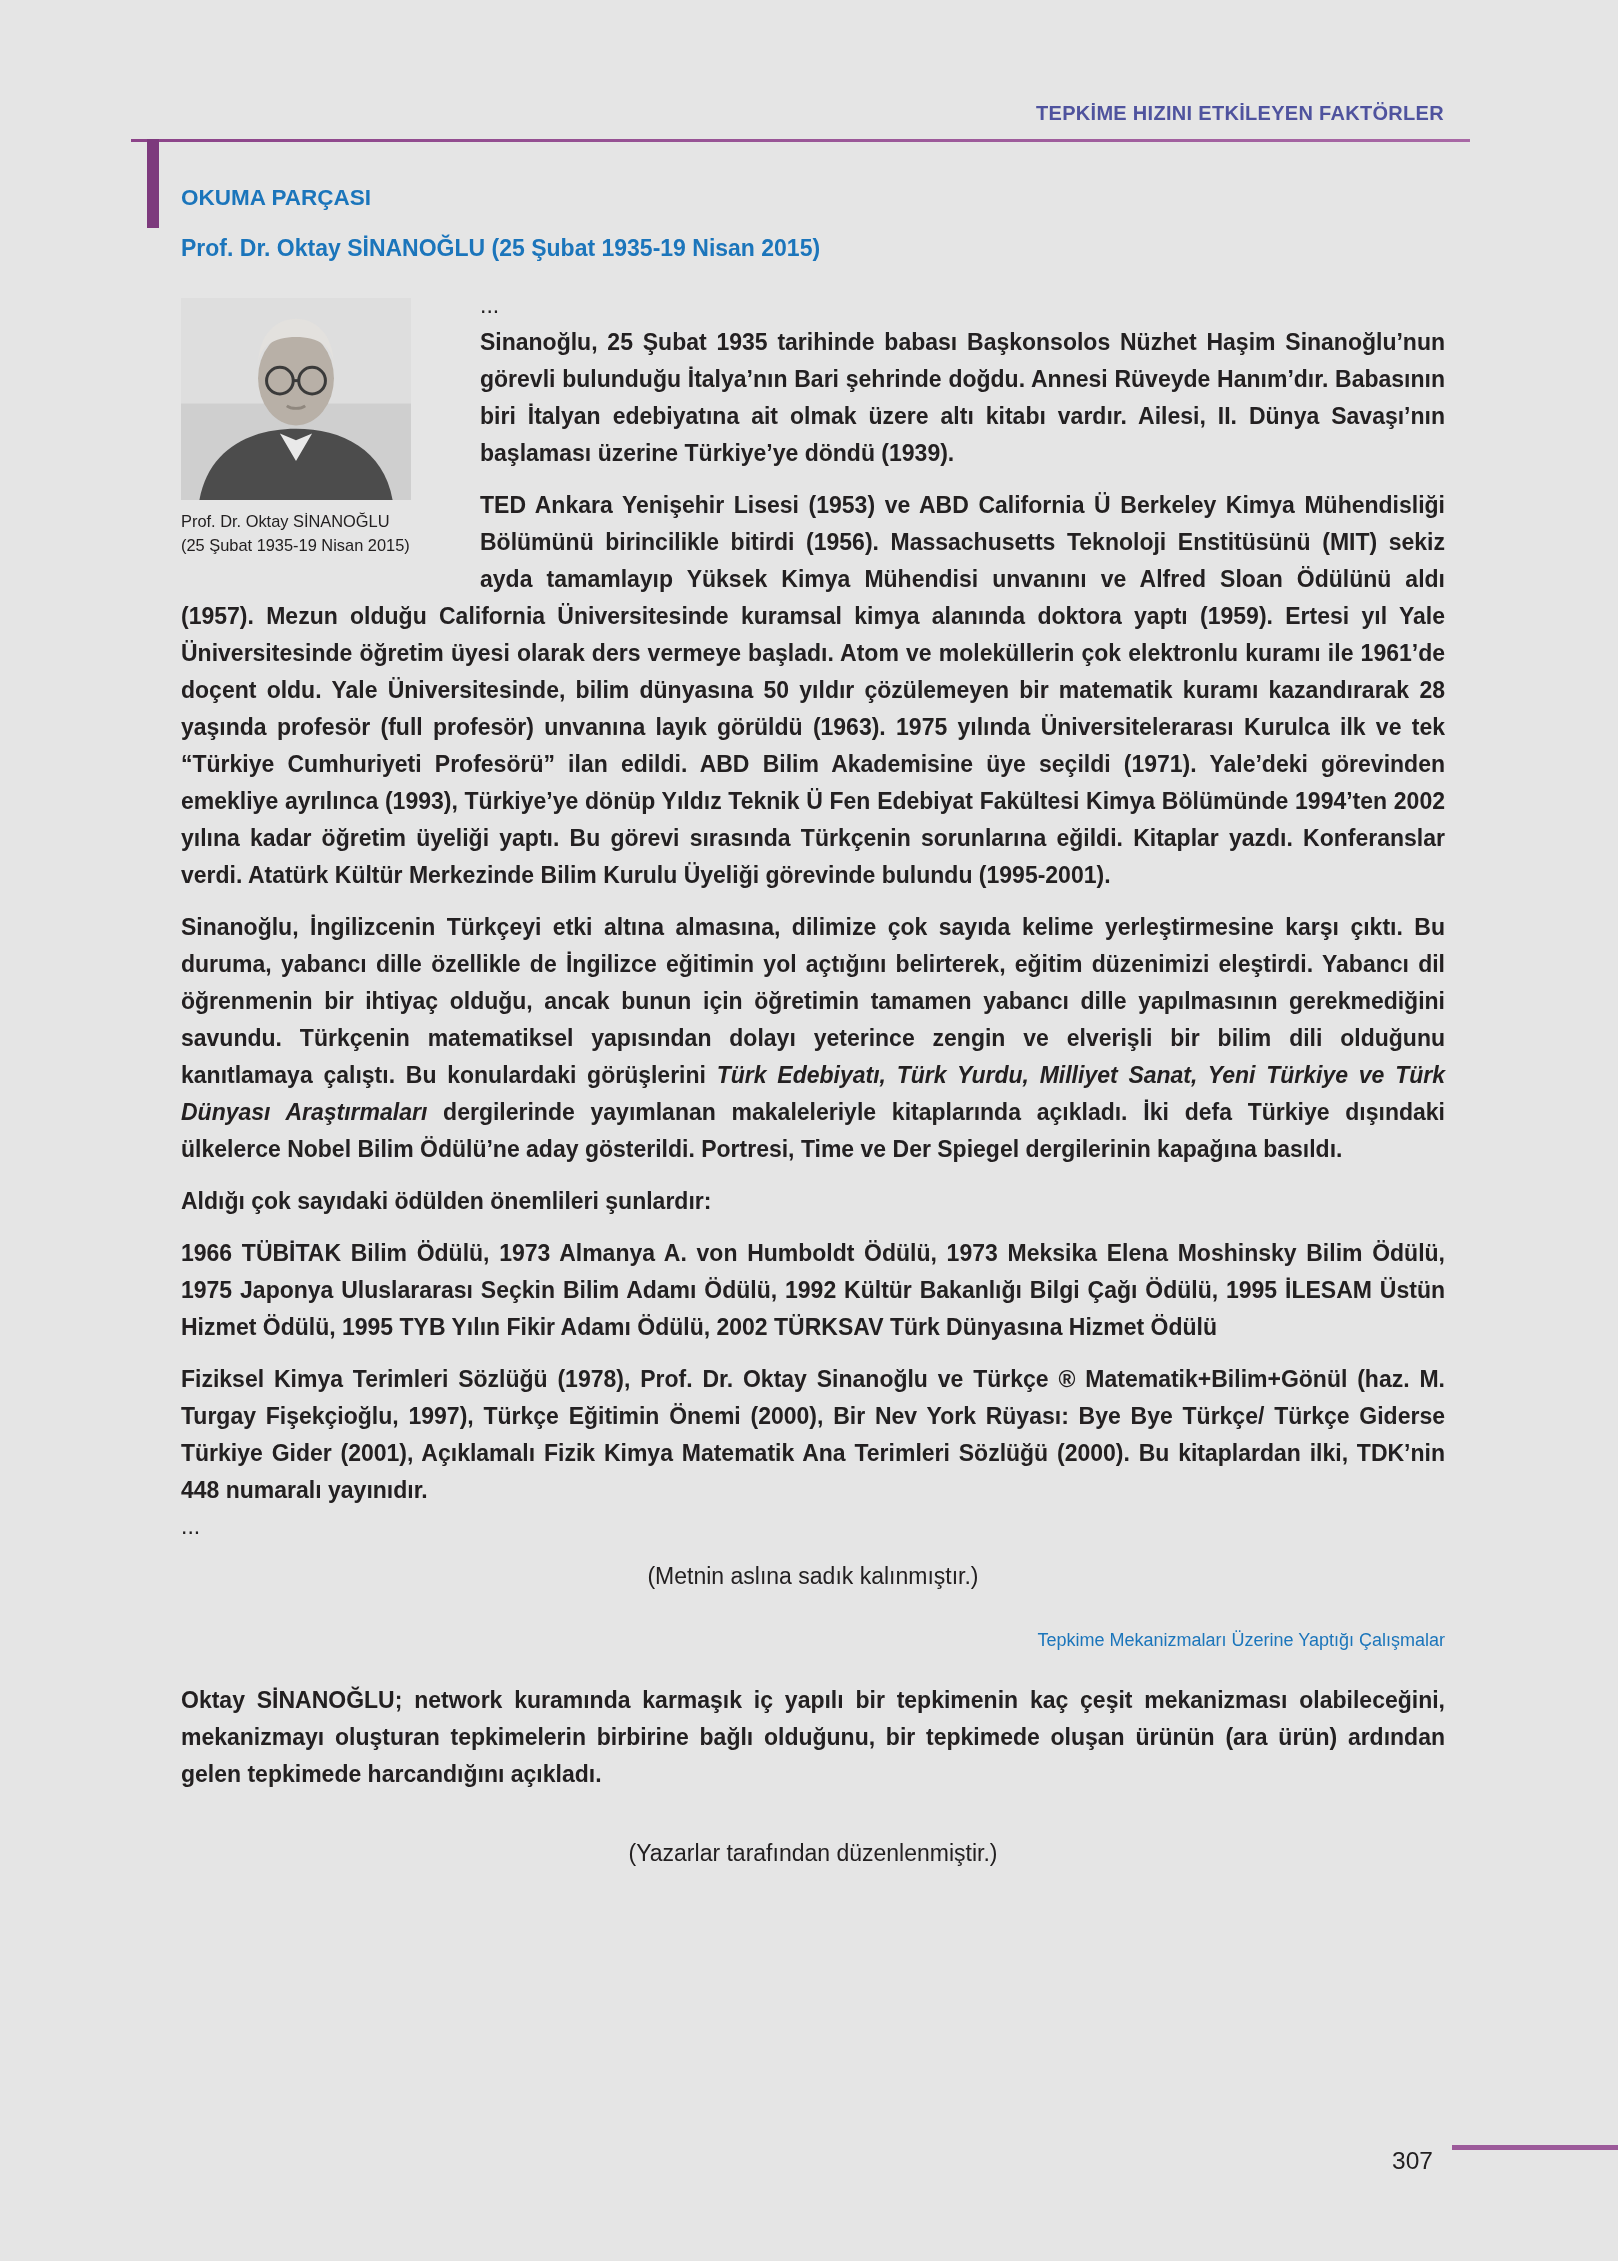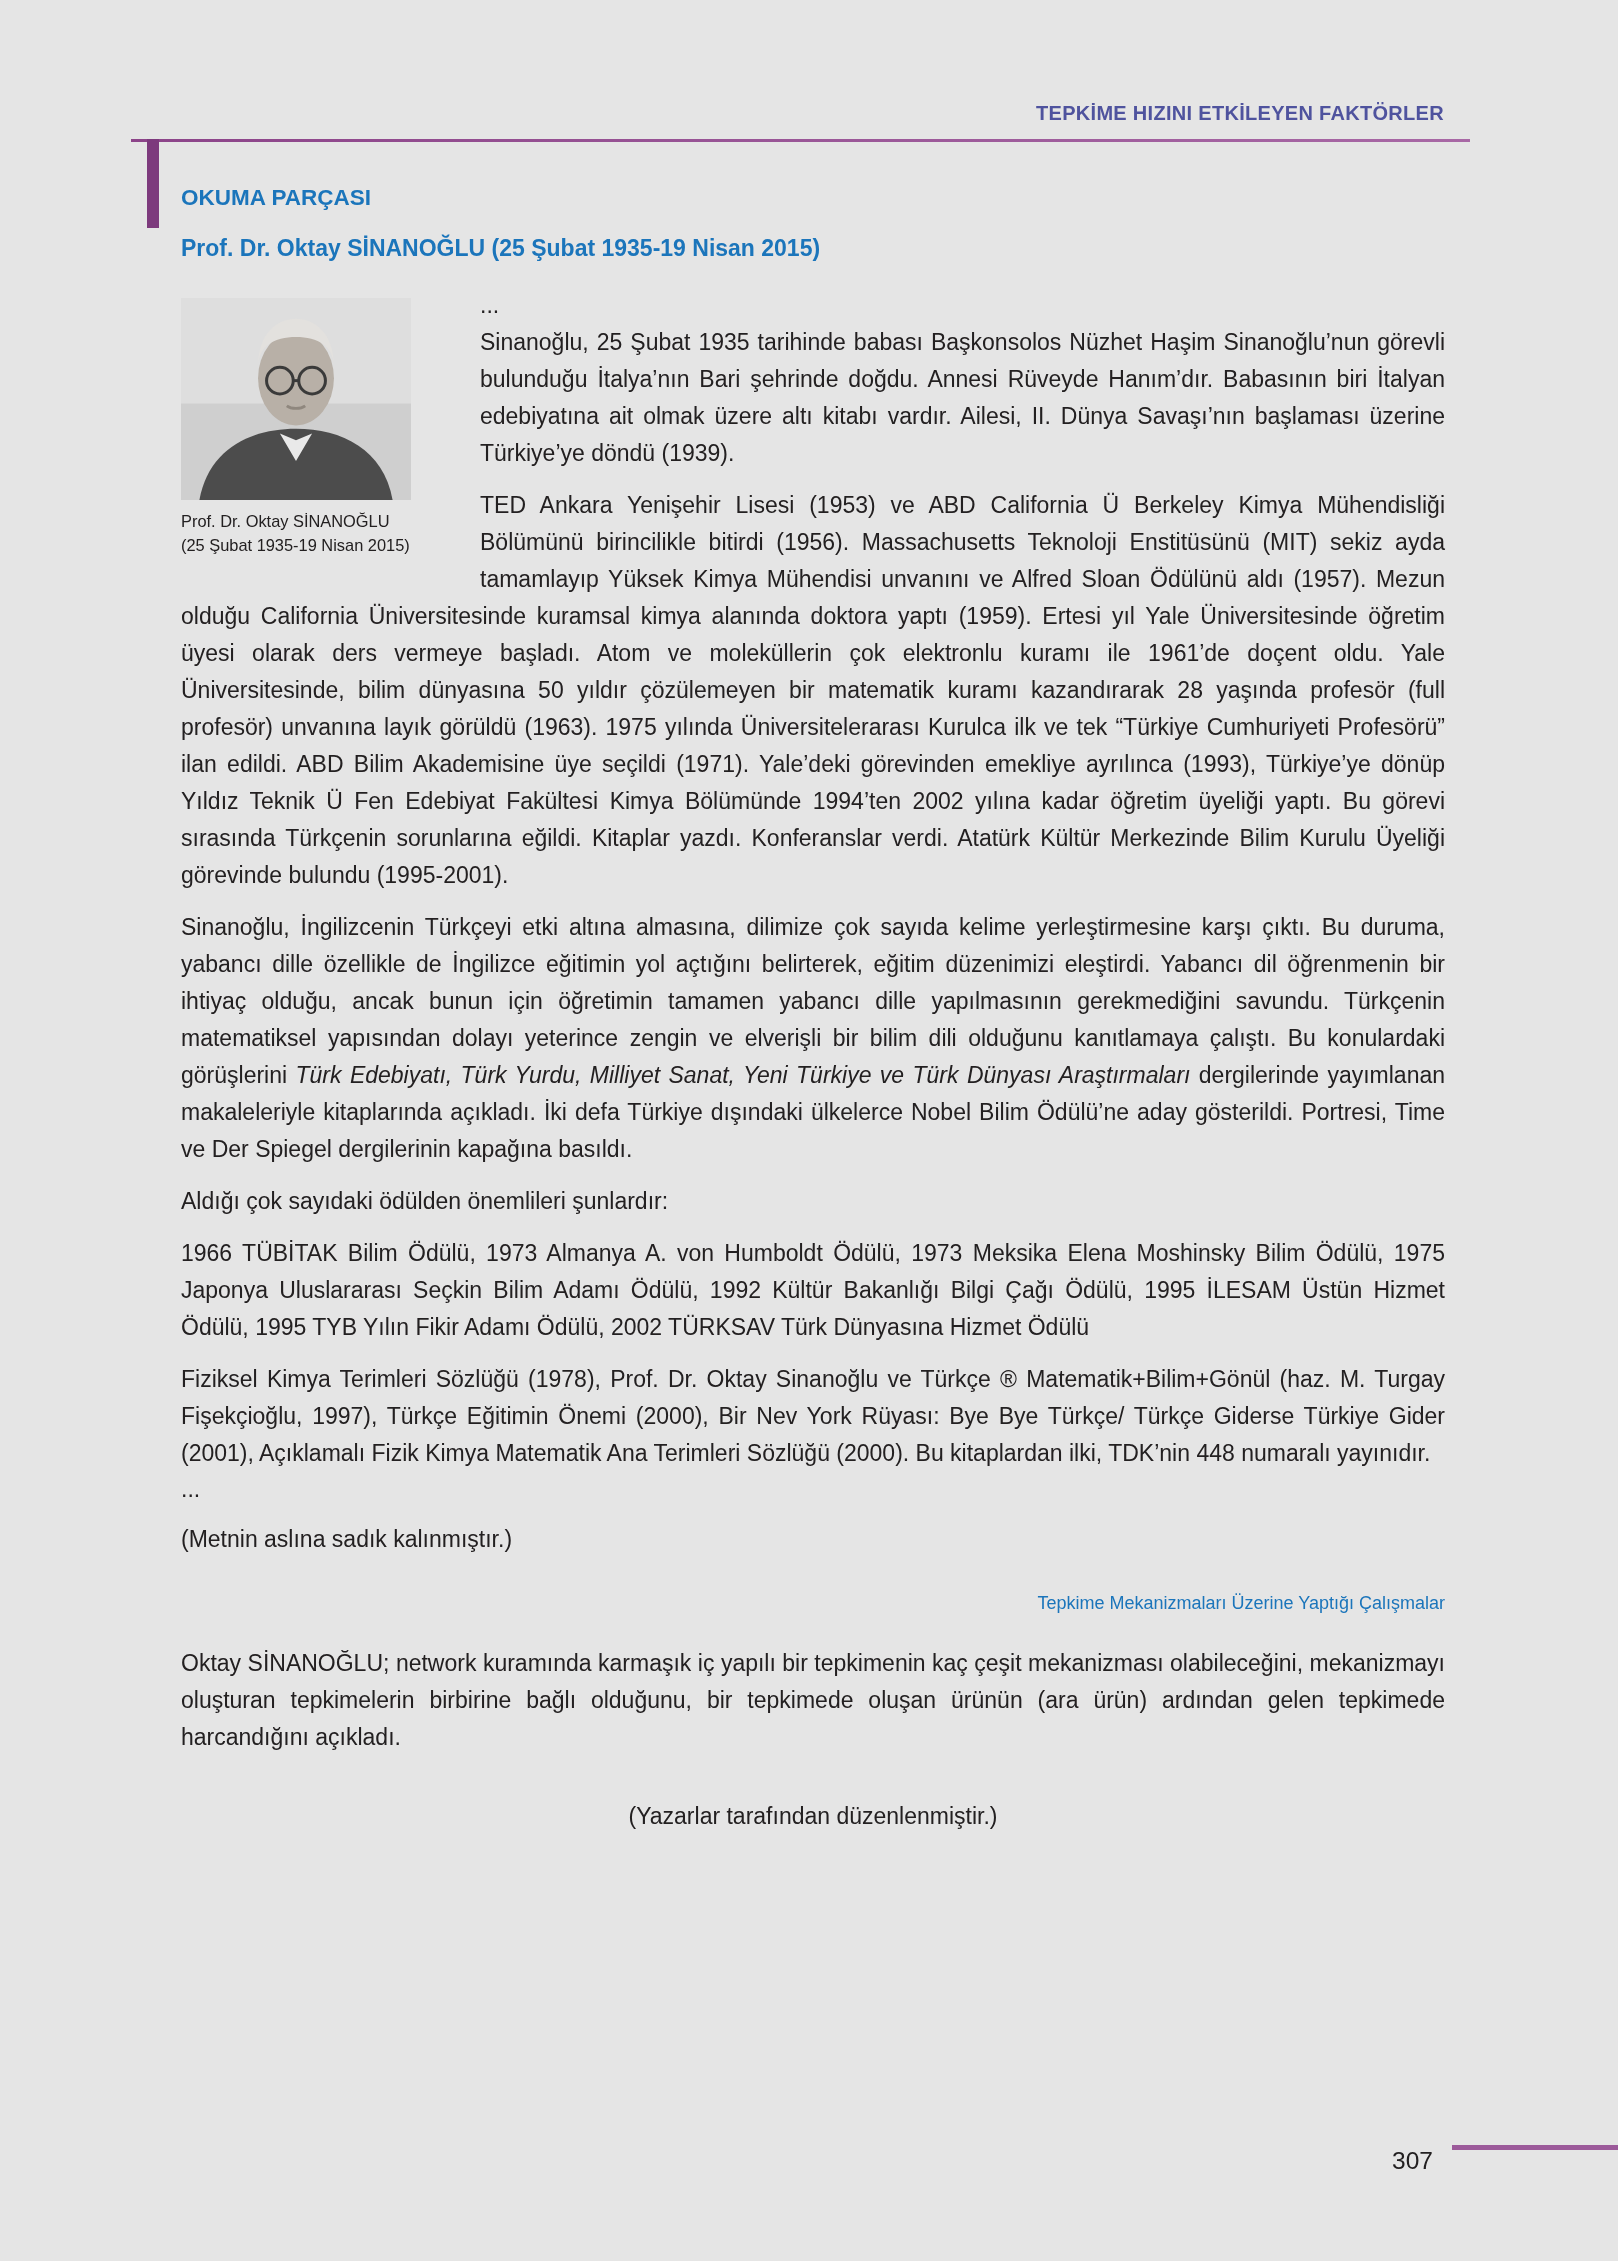--- a/index.html
+++ b/index.html
@@ -36,26 +36,26 @@
   .article-title {
     color: #1b75bb; font-weight: 700; font-size: 23px;
     text-align: left; margin-bottom: 25px;
   }
 
   .photo-block { float: left; width: 264px; margin: 6.8px 35px 11px 0; }
   .photo { width: 230px; height: 202px; background: #d9d9d9; }
   .photo svg { display: block; width: 100%; height: 100%; }
   .caption { font-size: 16.4px; line-height: 24px; margin-top: 8.2px; color: #232021; }
 
-  p.body { text-align: justify; margin-bottom: 15px; }
+  p.body { text-align: justify; margin-bottom: 15px; font-weight: bold; }
   p.ellipsis { margin-bottom: 5.5px; line-height: 27px; }
   p.ellipsis-end { margin: 0 0 4.1px 0; line-height: 27px; }
   .italic { font-style: italic; }
 
-  .right-note { text-align: left; margin: 17.7px 0 5.5px; }
+  .right-note { text-align: center; margin: 17.7px 0 5.5px; }
   .sub-title {
     color: #1b75bb; font-weight: 400; font-size: 18px;
     text-align: right; margin: 27px 0 23px;
   }
   .authors-note { text-align: center; margin-top: 42px; }
 
   .page-number {
     position: absolute; top: 2111px; right: 185px;
     font-size: 24.5px; color: #232021; margin-top: 36px;
   }

